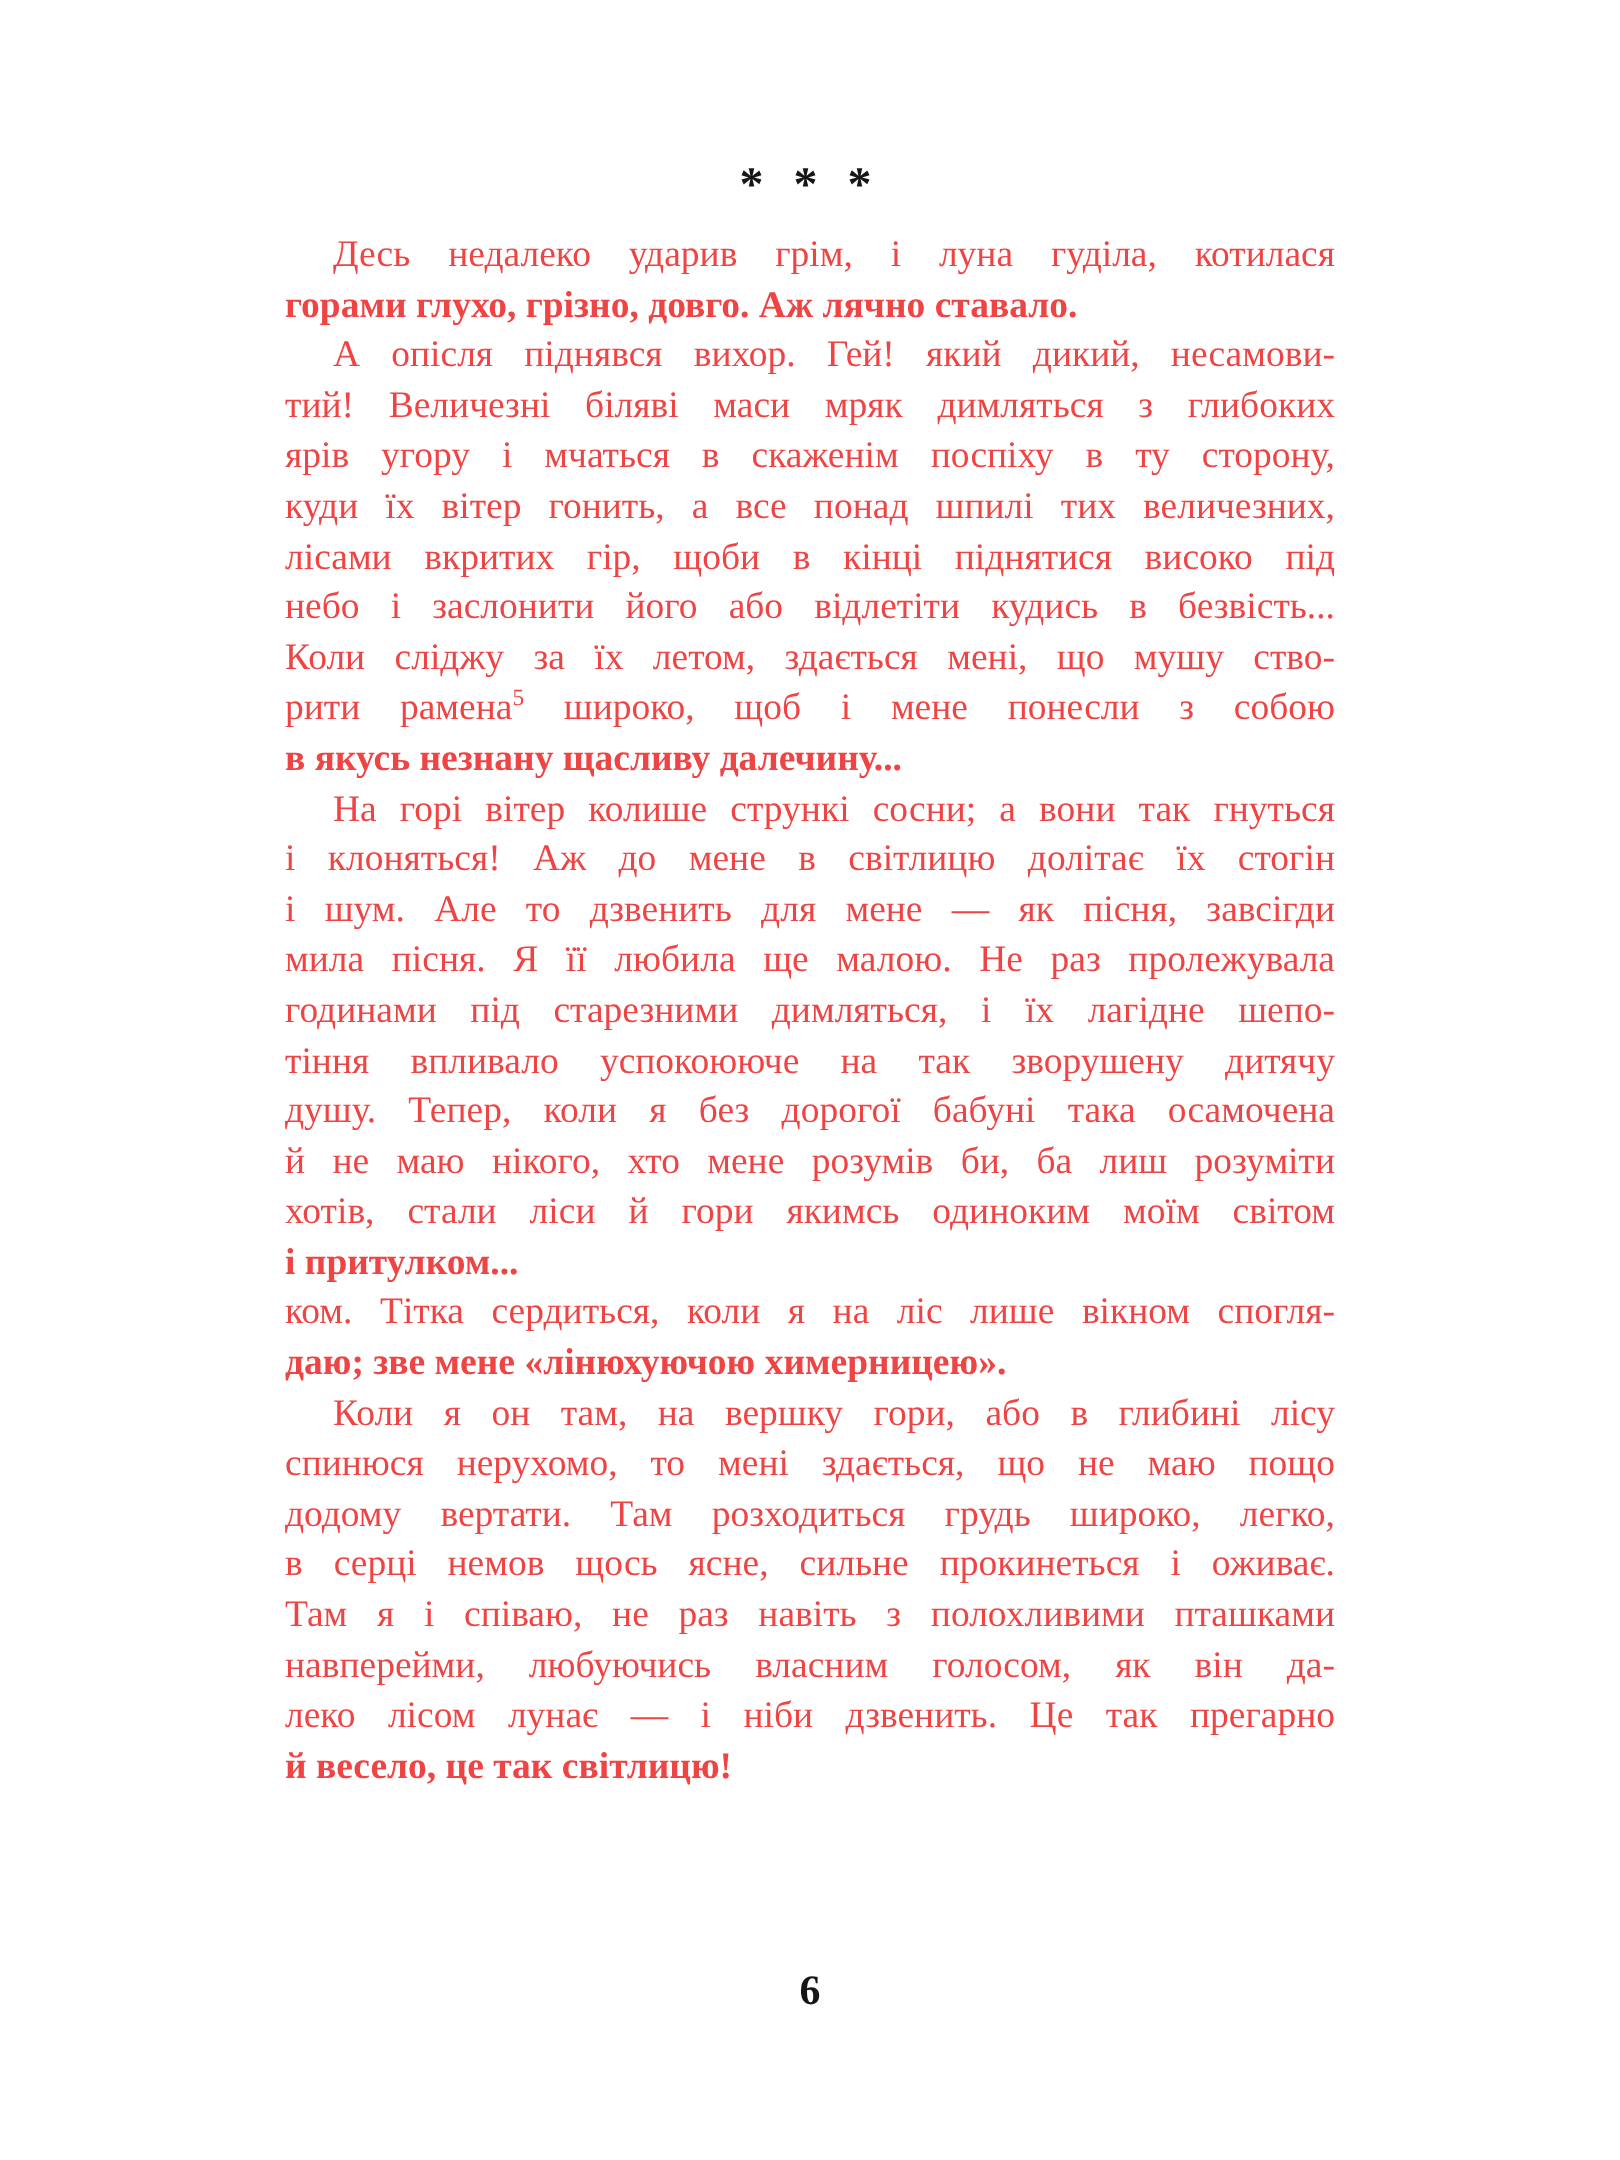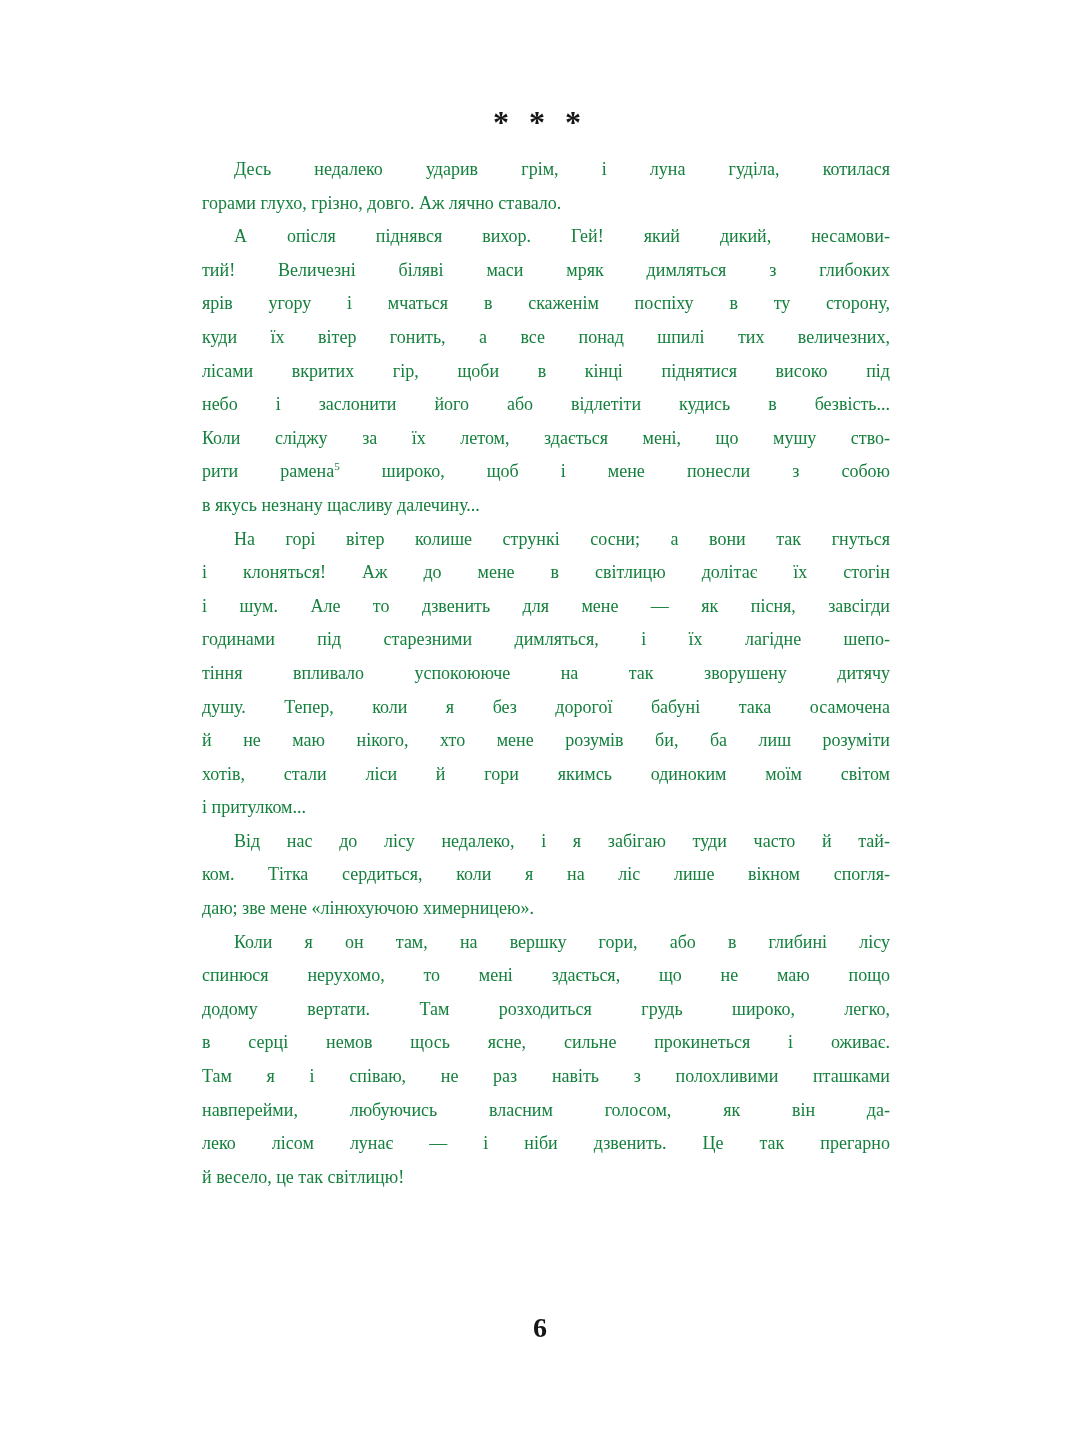--- a/index.html
+++ b/index.html
@@ -29,32 +29,32 @@
     color: #161616;
   }
   .text-block {
     position: absolute;
     top: 153px;
     left: 190px;
     width: 700px;
   }
   .paragraph { }
   .line {
-    font-size: 18px;
+    font-size: 25px;
     line-height: 33.6px;
     white-space: normal;
     text-align: justify;
     text-align-last: justify;
-    color: #15803d;
-    margin-left: 12px;
+    color: #ef4444;
   }
   .line.indent { text-indent: 32px; }
   .line.last {
     text-align: center;
     text-align-last: left;
+    font-weight: bold;
   }
   .line sup {
     font-size: 0.62em;
     line-height: 0;
     vertical-align: super;
   }
   .page-number {
     position: absolute;
     top: 1312px;
     left: 0;
@@ -84,29 +84,29 @@
         <div class="line">лісами вкритих гір, щоби в кінці піднятися високо під</div>
         <div class="line">небо і заслонити його або відлетіти кудись в безвість...</div>
         <div class="line">Коли сліджу за їх летом, здається мені, що мушу ство-</div>
         <div class="line">рити рамена<sup>5</sup> широко, щоб і мене понесли з собою</div>
         <div class="line last">в якусь незнану щасливу далечину...</div>
       </div>
       <div class="paragraph">
         <div class="line indent">На горі вітер колише стрункі сосни; а вони так гнуться</div>
         <div class="line">і клоняться! Аж до мене в світлицю долітає їх стогін</div>
         <div class="line">і шум. Але то дзвенить для мене — як пісня, завсігди</div>
+        <div class="line">мила пісня. Я її любила ще малою. Не раз пролежувала</div>
         <div class="line">годинами під старезними димляться, і їх лагідне шепо-</div>
         <div class="line">тіння впливало успокоююче на так зворушену дитячу</div>
         <div class="line">душу. Тепер, коли я без дорогої бабуні така осамочена</div>
         <div class="line">й не маю нікого, хто мене розумів би, ба лиш розуміти</div>
         <div class="line">хотів, стали ліси й гори якимсь одиноким моїм світом</div>
         <div class="line last">і притулком...</div>
       </div>
       <div class="paragraph">
-        <div class="line indent">Від нас до лісу недалеко, і я забігаю туди часто й тай-</div>
         <div class="line">ком. Тітка сердиться, коли я на ліс лише вікном спогля-</div>
         <div class="line last">даю; зве мене «лінюхуючою химерницею».</div>
       </div>
       <div class="paragraph">
         <div class="line indent">Коли я он там, на вершку гори, або в глибині лісу</div>
         <div class="line">спинюся нерухомо, то мені здається, що не маю пощо</div>
         <div class="line">додому вертати. Там розходиться грудь широко, легко,</div>
         <div class="line">в серці немов щось ясне, сильне прокинеться і оживає.</div>
         <div class="line">Там я і співаю, не раз навіть з полохливими пташками</div>
         <div class="line">навперейми, любуючись власним голосом, як він да-</div>

